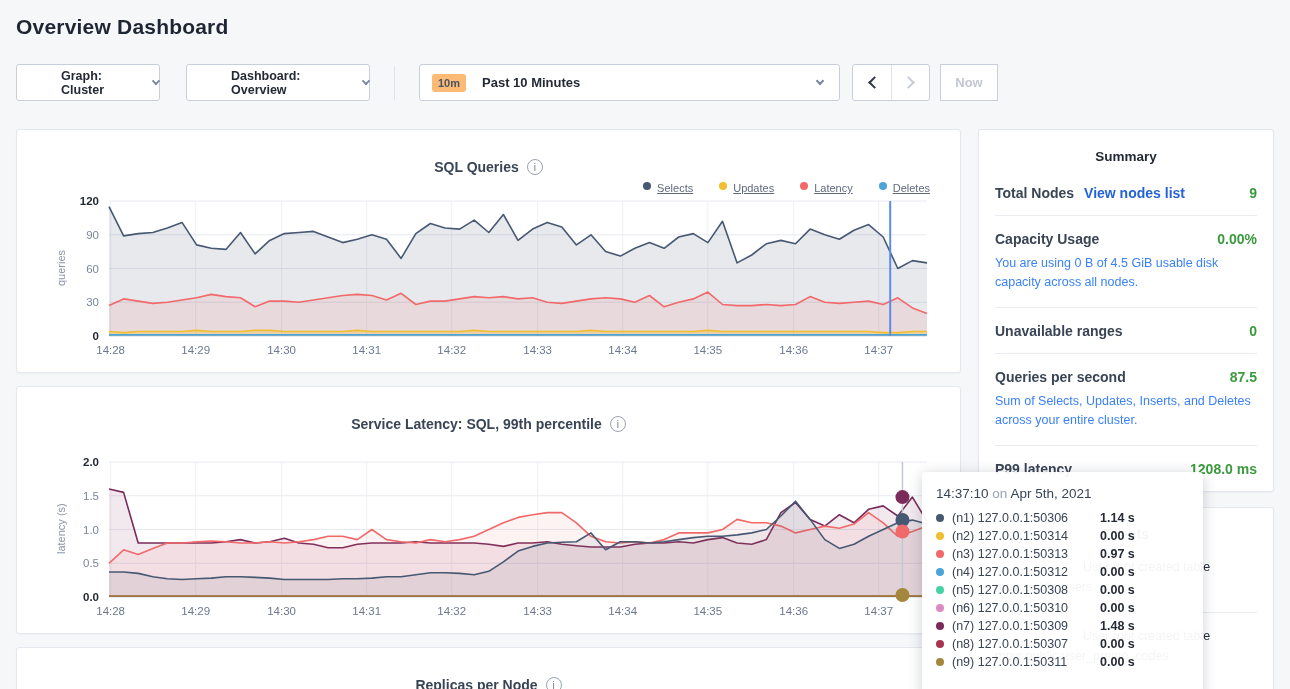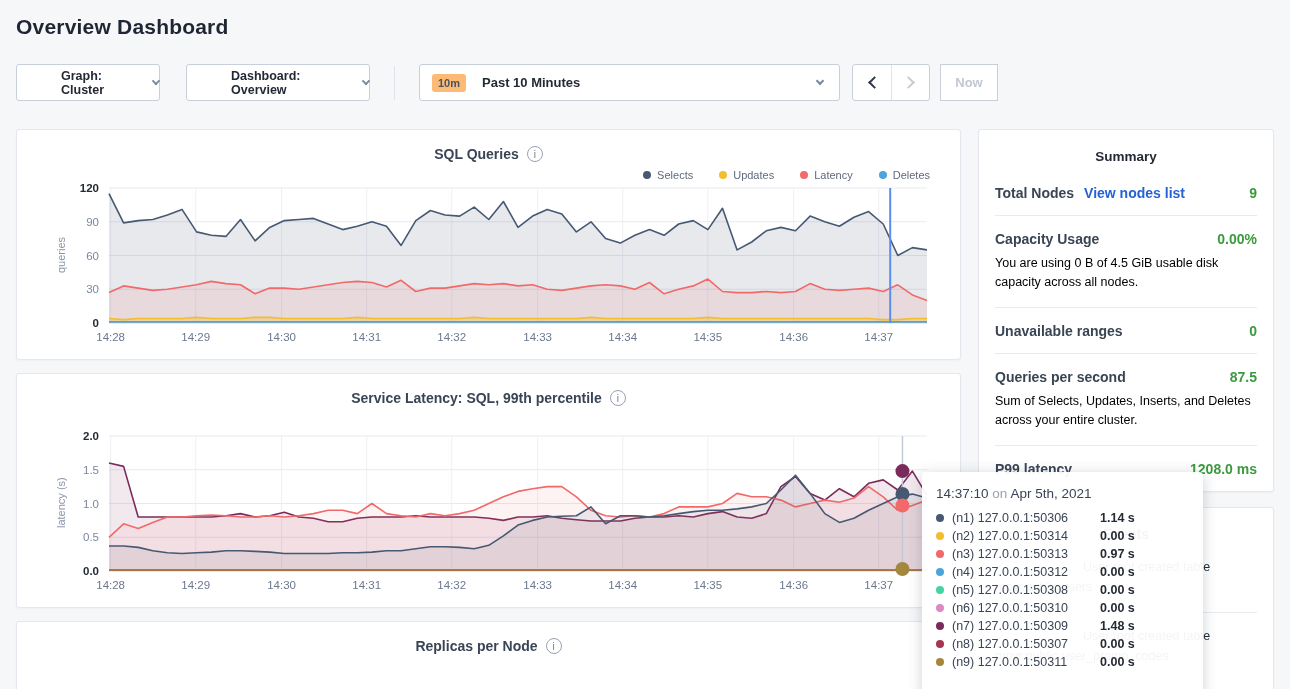--- a/index.html
+++ b/index.html
@@ -33,43 +33,43 @@
   .now-btn { margin-left:10px; width:58px; height:37px; background:#fff; border:1px solid #c9cfda; border-radius:0;
              font-size:13px; font-weight:bold; color:#c2c8d2; display:flex; align-items:center; justify-content:center; }
 
   
   .main { display:flex; margin:28px 16px 0 16px; align-items:flex-start; }
   .charts-col { width:945px; }
   .side-col { width:305px; margin-left:17px; }
 
   .card { background:#fff; border:1px solid #e4e7ee; border-radius:3px; box-shadow:0 1px 2px rgba(50,60,80,.04); }
   .chart-card { width:945px; margin-bottom:13px; padding:12px 12px 6px 12px; }
-  .chart-title-row { display:flex; align-items:center; justify-content:center; gap:8px; height:24px; }
+  .chart-title-row { display:flex; align-items:center; justify-content:center; gap:8px; height:24px;margin-top:13px; }
   .chart-title { font-size:14px; font-weight:bold; color:#394455; }
   .info-icon { width:16px; height:16px; border:1px solid #98a2b5; border-radius:50%; color:#6f7a90;
                font-size:10px; display:flex; align-items:center; justify-content:center; font-style:normal; }
   .legend { display:flex; justify-content:flex-end; gap:26px; height:18px; margin-right:18px; align-items:center; }
-  .legend-item { display:flex; align-items:center; gap:6px; font-size:11px; color:#5f6a7d; cursor:pointer; }
+  .legend-item { display:flex; gap:6px; font-size:11px; color:#5f6a7d; cursor:pointer;text-decoration:underline; }
   .legend-dot { width:8px; height:8px; border-radius:50%; }
   .chart-wrap { position:relative; padding-left:8px; }
   .lat-wrap { margin-top:22px; }
   .ylab { position:absolute; left:26px; top:0; bottom:28px; display:flex; align-items:center;
           font-size:11px; color:#8a94a8; writing-mode:vertical-rl; transform:rotate(180deg); justify-content:center; }
   svg text { font-family:"Liberation Sans", sans-serif; }
 
   
   .summary-card { padding:0 16px; }
   .summary-head { text-align:center; font-size:13.5px; font-weight:bold; color:#242a35; padding:19px 0 6px 0; }
   .metric { padding:15px 0 14px 0; border-bottom:1px solid #e8ebf0; }
   .metric:last-child { border-bottom:none; }
   .metric-row { display:flex; align-items:baseline; }
   .metric-label { font-size:14px; font-weight:bold; color:#394455; }
   .metric-link { font-size:14px; font-weight:bold; color:#2462d6; margin-left:10px; cursor:pointer; }
   .metric-value { margin-left:auto; font-size:14px; font-weight:bold; color:#3a9a3c; }
-  .metric-desc { margin-top:7px; font-size:12.5px; line-height:1.55; color:#000000; }
+  .metric-desc { margin-top:7px; font-size:12.5px; line-height:1.55; color:#3b82f6; }
 
   
   .events-card { margin-top:15px; padding:12px 16px 20px 16px; min-height:220px; }
   .events-head { text-align:center; font-size:14px; font-weight:bold; color:#394455; padding:6px 0 2px 0; }
   .event { padding:16px 0 18px 0; border-bottom:1px solid #e8ebf0; font-size:12.5px; color:#242a35; }
   .event:last-child { border-bottom:none; }
   .event-l1 { padding-left:88px; white-space:nowrap; }
   .event-l2 { margin-top:6px; white-space:nowrap; }
 
   

